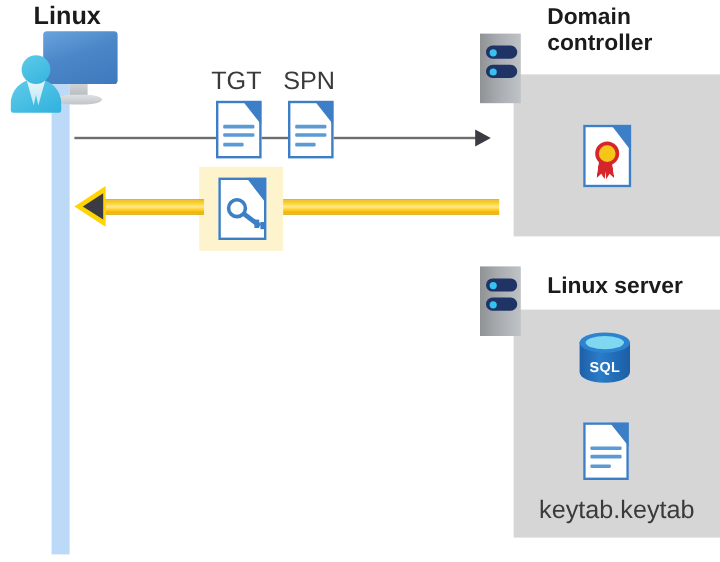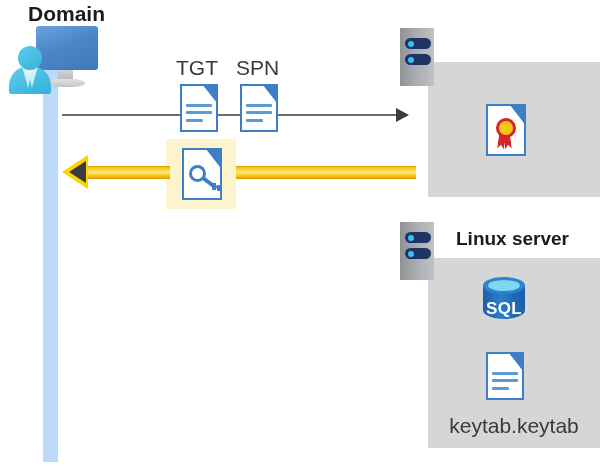--- a/index.html
+++ b/index.html
@@ -263,33 +263,33 @@
     border-radius: 50%;
     background: #7fd7f0;
   }
   .cyl-text {
     position: absolute;
     left: 0; top: 22px;
     width: 42px;
     text-align: center;
     font-family: "Liberation Sans", sans-serif;
     font-weight: bold;
-    font-size: 17px;
+    font-size: 12px;
     color: #ffffff;
     letter-spacing: 0.3px;
   }
 </style>
 </head>
 <body>
 
 <div id="canvas">
 
   <div class="abs" id="client-lifeline"></div>
 
-  <div class="abs label-bold" style="left:28px; top:2px; font-size:21px;">Domain</div>
+  <div class="abs label-bold" style="left:28px; top:2px; font-size:21px;">Linux</div>
 
   <div class="abs" id="client-icon">
     <div class="monitor-screen"></div>
     <div class="monitor-neck"></div>
     <div class="monitor-base"></div>
     <div class="person-body"></div>
     <div class="person-collar"></div>
     <div class="person-head"></div>
   </div>
 
@@ -333,20 +333,22 @@
 
   <div class="panel" id="panel-dc"></div>
   <div class="server-icon" style="left:400px; top:28px;">
     <div class="bay" style="top:10px;">
       <div class="led"></div>
     </div>
     <div class="bay" style="top:26px;">
       <div class="led"></div>
     </div>
   </div>
+  <div class="abs label-bold" style="left:456px; top:4px; font-size:19px; width:140px;">Domain
+controller</div>
 
   <div class="doc" style="left:486px; top:104px; width:40px; height:52px;">
     <div class="sheet"></div>
     <div class="fold"></div>
     <div class="cert-tail-l"></div>
     <div class="cert-tail-r"></div>
     <div class="cert-circle"></div>
   </div>
 
   <div class="panel" id="panel-linux"></div>

